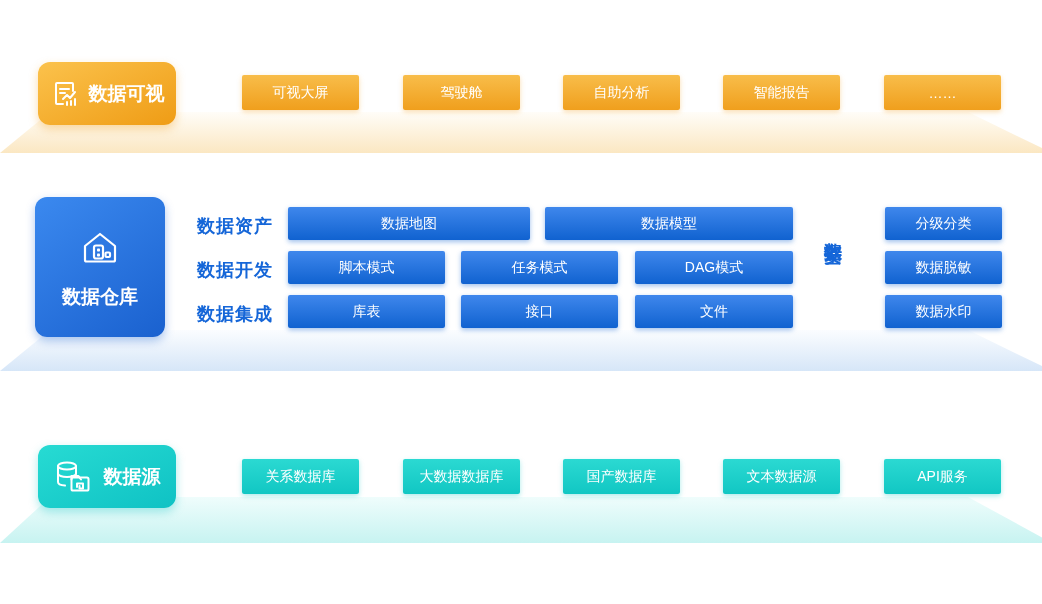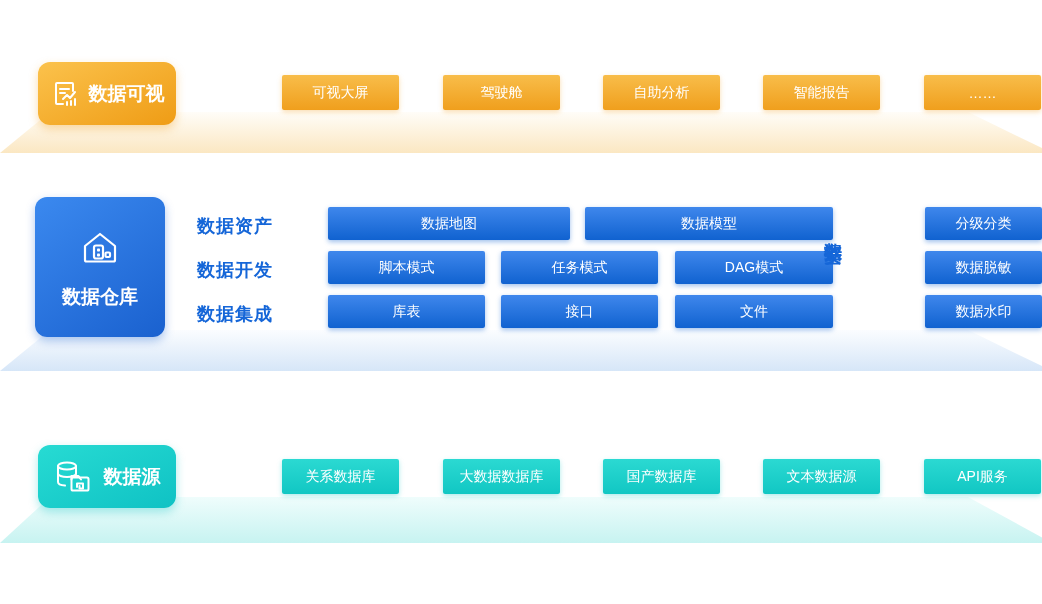--- a/index.html
+++ b/index.html
@@ -32,21 +32,21 @@
     box-shadow:0 4px 10px rgba(26,97,207,.35);
   }
   .card.source{
     left:38px;top:445px;width:138px;height:63px;gap:8px;font-size:19px;
     background:linear-gradient(155deg,#27dbd3 0%,#0fc2c4 100%);
     box-shadow:0 4px 10px rgba(15,194,196,.35);
   }
   
   .btn{
     position:absolute;z-index:2;display:flex;align-items:center;justify-content:center;
-    color:#fff;font-size:14px;border-radius:2px;white-space:nowrap;margin-left:40px;
+    color:#fff;font-size:14px;border-radius:2px;white-space:nowrap;
   }
   .btn.orange{
     height:35px;width:117px;
     background:linear-gradient(180deg,#f8bd4a 0%,#f09f1d 100%);
     box-shadow:0 2px 5px rgba(240,159,29,.35);
   }
   .btn.blue{
     height:33px;
     background:linear-gradient(180deg,#3f87ec 0%,#1062d0 100%);
     box-shadow:0 2px 5px rgba(16,98,208,.4);

